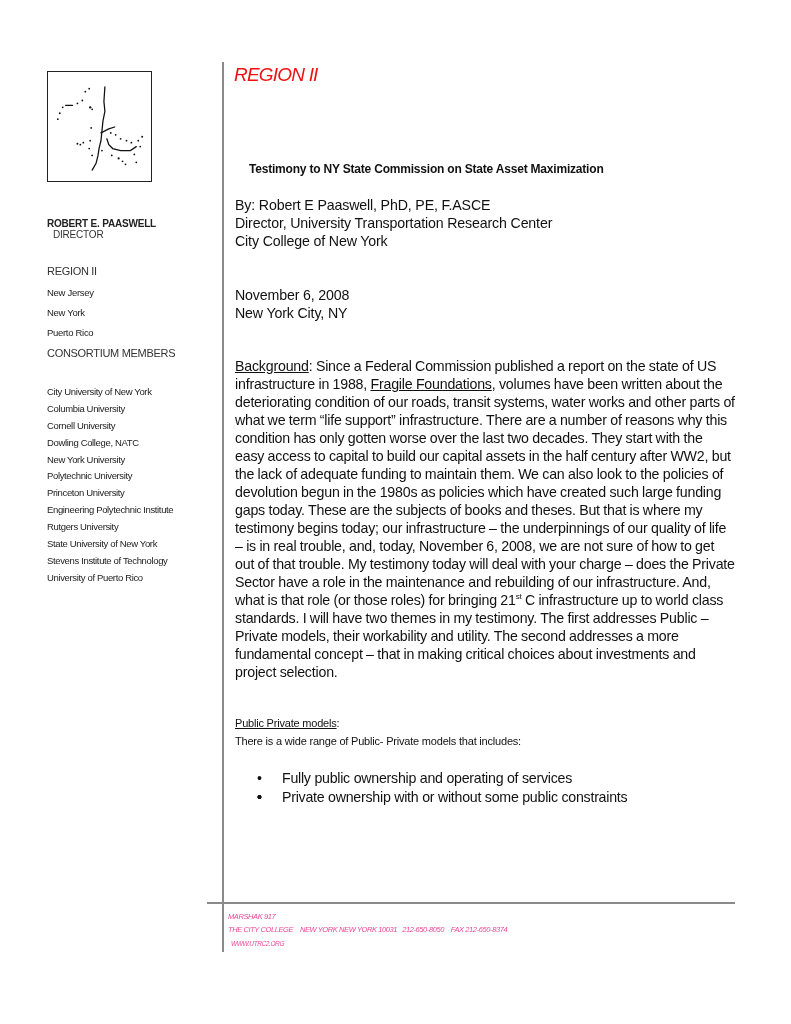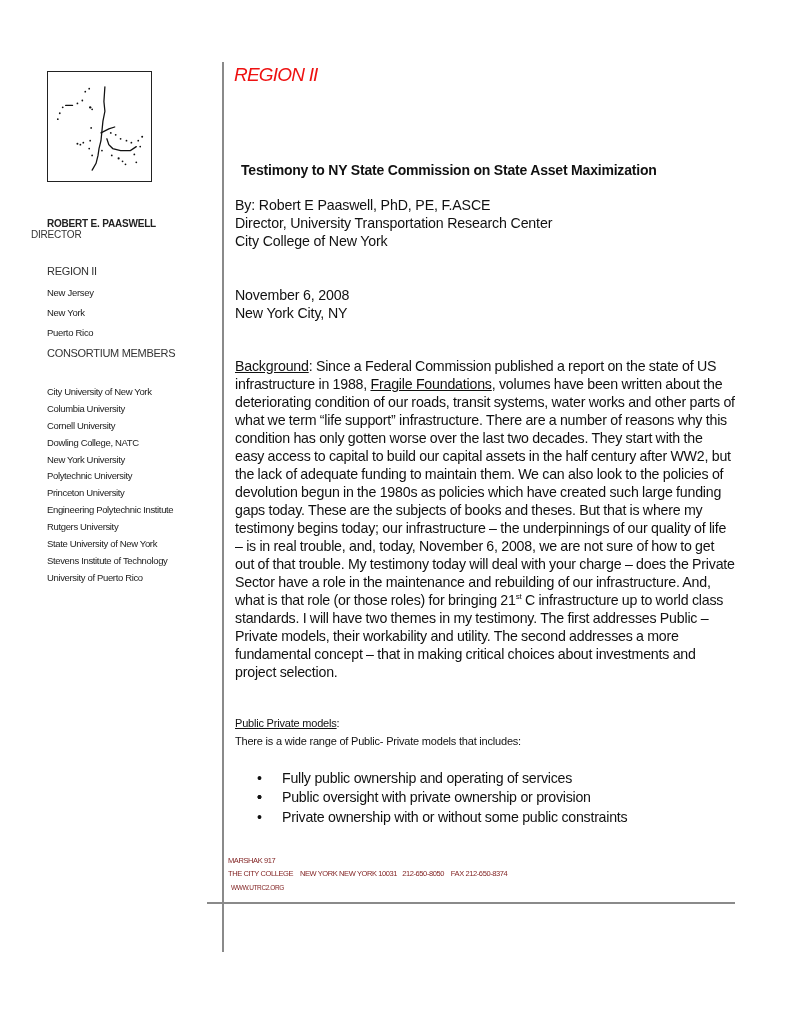--- a/index.html
+++ b/index.html
@@ -10,21 +10,21 @@
     .logo-box {
       position: absolute; left: 47px; top: 71px; width: 105px; height: 111px;
       border: 1.5px solid #222; box-sizing: border-box;
     }
     .logo-box svg { width: 100%; height: 100%; display: block; }
     .director-name {
       position: absolute; left: 47px; top: 218px; font-size: 10px; font-weight: bold;
       letter-spacing: -0.2px; color: #222;
     }
     .director-title {
-      position: absolute; left: 31px; top: 229px; font-size: 10px; color: #333;
+      position: absolute; left: 53px; top: 229px; font-size: 10px; color: #333;
       letter-spacing: -0.2px;
     }
     .region-head {
       position: absolute; left: 47px; top: 265px; font-size: 11px; color: #333; letter-spacing: -0.3px;
     }
     .region-list { position: absolute; left: 47px; top: 287px; margin: 0; padding: 0; list-style: none; }
     .region-list li { font-size: 9.5px; height: 20px; line-height: 12px; color: #222; letter-spacing: -0.3px; }
     .consortium-head {
       position: absolute; left: 47px; top: 347px; font-size: 11px; color: #333; letter-spacing: -0.3px; text-align: right;
     }
@@ -32,21 +32,21 @@
     .consortium-list li { font-size: 9.5px; height: 16.9px; line-height: 12px; color: #222; letter-spacing: -0.35px; }
 
     .vline { position: absolute; left: 222px; top: 62px; width: 2px; height: 890px; background: #8a8a8a; }
     .hline { position: absolute; left: 207px; top: 902px; width: 528px; height: 2px; background: #8a8a8a; }
 
     .org-title {
       position: absolute; left: 234px; top: 64px; color: #ee1111; font-style: italic;
       font-size: 19px; line-height: 21px; letter-spacing: -0.8px;
     }
     .doc-title {
-      position: absolute; left: 241px; top: 162px; font-size: 14px; font-weight: bold; letter-spacing: -0.2px;
+      position: absolute; left: 249px; top: 162px; font-size: 12px; font-weight: bold; letter-spacing: -0.2px;
     }
     .byline {
       position: absolute; left: 235px; top: 196px; font-size: 14.2px; line-height: 18px; letter-spacing: -0.15px;
     }
     .dateblock {
       position: absolute; left: 235px; top: 286px; font-size: 14.2px; line-height: 18px; letter-spacing: -0.15px;
     }
     .body-text {
       position: absolute; left: 235px; top: 357px; width: 500px; font-size: 14.2px; line-height: 18px;
       letter-spacing: -0.2px; word-spacing: -0.3px; margin: 0;
@@ -56,21 +56,21 @@
     .section2 {
       position: absolute; left: 235px; top: 714px; font-size: 11px; line-height: 18px; letter-spacing: -0.2px;
     }
     .bullets {
       position: absolute; left: 235px; top: 769px; margin: 0; padding: 0; list-style: none;
       font-size: 14.2px; line-height: 19.3px; letter-spacing: -0.25px;
     }
     .bullets li { position: relative; padding-left: 47px; }
     .bullets li .dot { position: absolute; left: 22px; top: 0; }
 
-    .footer { position: absolute; left: 228px; top: 856px; color: #7f1d1d; letter-spacing: -0.4px; }
+    .footer { position: absolute; left: 228px; top: 912px; color: #ec4899; letter-spacing: -0.4px; font-style: italic; }
     .footer .f1 { font-size: 7.5px; height: 13px; }
     .footer .f2 { font-size: 7.5px; height: 15px; }
     .footer .f3 { font-size: 6.5px; padding-left: 3px; }
   </style>
 </head>
 <body>
 
 <div class="logo-box">
   <svg viewBox="0 0 105 111">
     <g fill="none" stroke="#111" stroke-width="1.3" stroke-linecap="round">
@@ -164,21 +164,21 @@
 <p class="body-text"><span class="u">Background</span><span>: Since a Federal Commission published a report on the state of US infrastructure in 1988, </span><span class="u">Fragile Foundations</span><span>, volumes have been written about the deteriorating condition of our roads, transit systems, water works and other parts of what we term “life support” infrastructure. There are a number of reasons why this condition has only gotten worse over the last two decades. They start with the easy access to capital to build our capital assets in the half century after WW2, but the lack of adequate funding to maintain them. We can also look to the policies of devolution begun in the 1980s as policies which have created such large funding gaps today. These are the subjects of books and theses. But that is where my testimony begins today; our infrastructure – the underpinnings of our quality of life – is in real trouble, and, today, November 6, 2008, we are not sure of how to get out of that trouble. My testimony today will deal with your charge – does the Private Sector have a role in the maintenance and rebuilding of our infrastructure. And, what is that role (or those roles) for bringing 21</span><sup>st</sup><span> C infrastructure up to world class standards. I will have two themes in my testimony. The first addresses Public – Private models, their workability and utility. The second addresses a more fundamental concept – that in making critical choices about investments and project selection.</span></p>
 
 <div class="section2">
   <div><span class="u">Public Private models</span><span>:</span></div>
   <div>There is a wide range of Public- Private models that includes:</div>
 </div>
 
 <ul class="bullets">
   <li><span class="dot">•</span><span>Fully public ownership and operating of services</span></li>
   <li><span class="dot">•</span></li>
-  <li><span class="dot">•</span><span>Public oversight with private ownership or provision</span></li>
+  <li><span class="dot">•</span></li>
   <li><span class="dot">•</span><span>Private ownership with or without some public constraints</span></li>
 </ul>
 
 <div class="footer">
   <div class="f1">MARSHAK 917</div>
   <div class="f2" style="white-space:pre;text-align:center;">THE CITY COLLEGE    NEW YORK NEW YORK 10031   212-650-8050    FAX 212-650-8374</div>
   <div class="f3">WWW.UTRC2.ORG</div>
 </div>
 
 </body></html>

